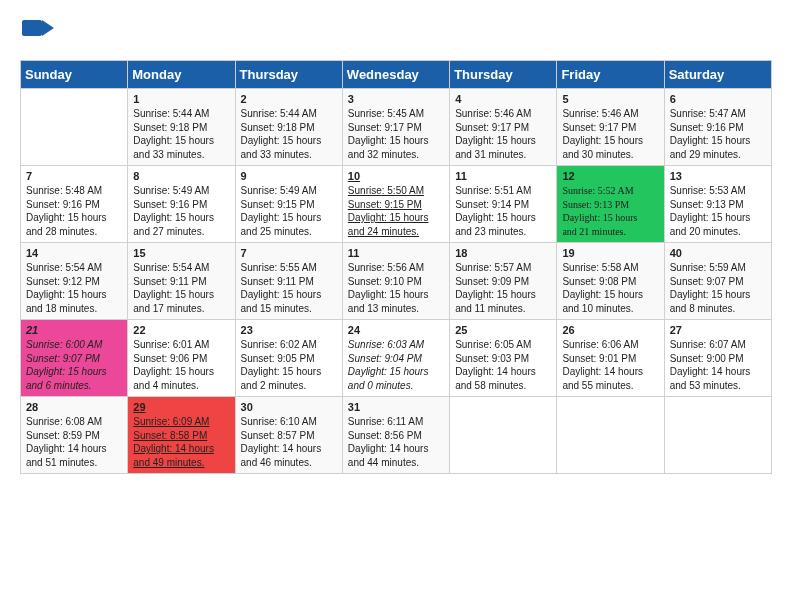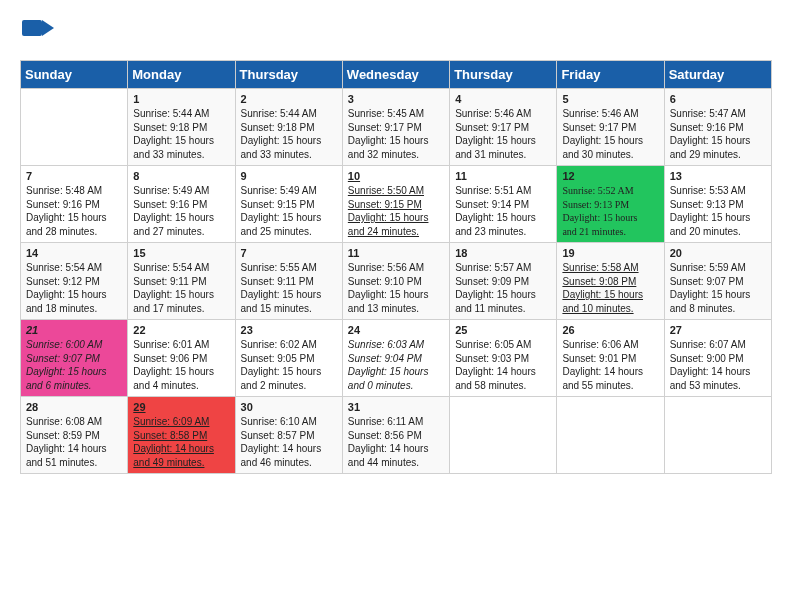--- a/index.html
+++ b/index.html
@@ -259,27 +259,27 @@
           </td>
           <td style="background: rgb(249, 249, 249);">
             <span class="day-num">18</span>
             <div class="day-info" style="white-space: pre-line;">Sunrise: 5:57 AM
 Sunset: 9:09 PM
 Daylight: 15 hours
 and 11 minutes.</div>
           </td>
           <td style="background: rgb(249, 249, 249);">
             <span class="day-num">19</span>
-            <div class="day-info" style="white-space: pre-line; text-decoration: underline;">Sunrise: 5:58 AM
+            <div class="day-info" style="white-space: pre-line;">Sunrise: 5:58 AM
 Sunset: 9:08 PM
 Daylight: 15 hours
 and 10 minutes.</div>
           </td>
           <td style="background: rgb(249, 249, 249);">
-            <span class="day-num">20</span>
+            <span class="day-num">40</span>
             <div class="day-info" style="white-space: pre-line;">Sunrise: 5:59 AM
 Sunset: 9:07 PM
 Daylight: 15 hours
 and 8 minutes.</div>
           </td>
         </tr>
         <tr>
           <td style="background: #ec4899; font-style: italic;">
             <span class="day-num">21</span>
             <div class="day-info" style="white-space: pre-line;">Sunrise: 6:00 AM

